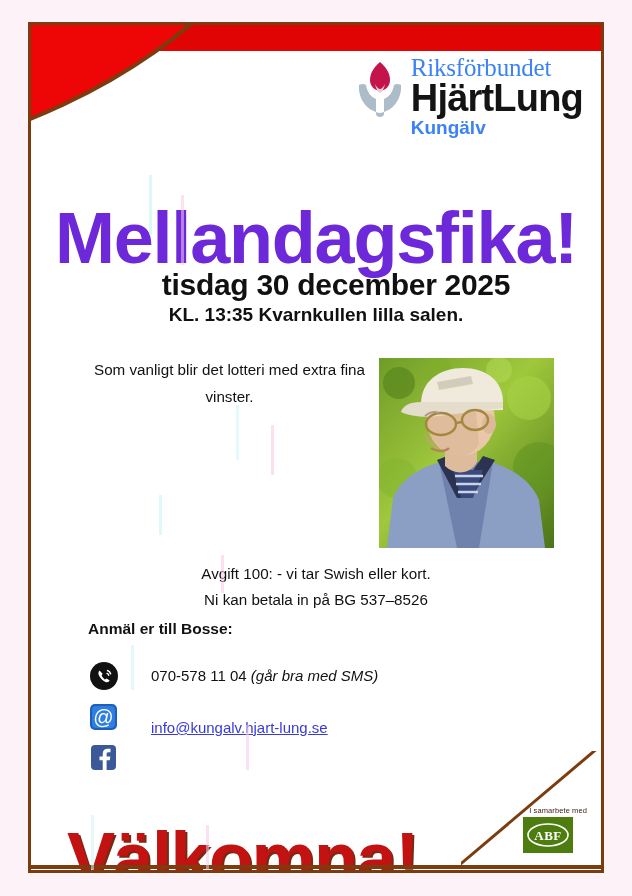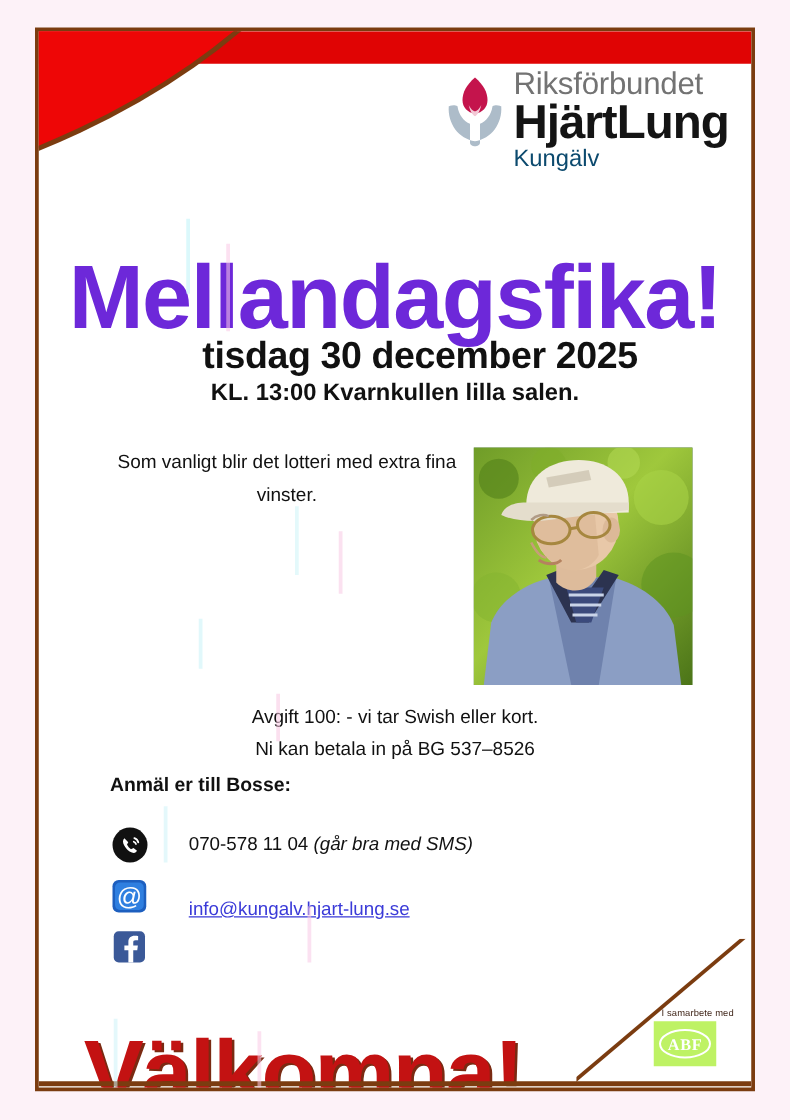--- a/index.html
+++ b/index.html
@@ -38,23 +38,23 @@
     border-right:4px solid #7b3c10;
     box-sizing:border-box;
   }
   
   .logo{
     position:absolute;right:18px;top:30px;
     display:flex;align-items:flex-start;gap:8px;
   }
   .tulip{width:46px;height:58px;flex:none;margin-top:6px;}
   .logo-words{line-height:1.0;}
-  .logo-l1{font-size:25px;font-weight:400;color:#737373;letter-spacing:-0.2px;}
+  .logo-l1{font-size:25px;font-weight:400;color:#3b82f6;letter-spacing:-0.2px;font-family:Liberation Serif, serif;}
   .logo-l2{font-size:38px;font-weight:700;color:#141414;letter-spacing:-0.8px;margin-top:-1px;}
-  .logo-l3{font-size:19px;font-weight:400;color:#0c4a6e;margin-top:1px;}
+  .logo-l3{font-size:19px;font-weight:700;color:#3b82f6;margin-top:1px;}
 
   .headline{
     position:absolute;left:0;right:0;top:172px;
     text-align:center;
     font-size:72px;font-weight:700;color:#6d28d9;
     letter-spacing:-1.2px;
   }
   .subhead{
     position:absolute;left:0;right:0;top:243px;
     text-align:center;
@@ -115,21 +115,21 @@
   }
   .diag{
     position:absolute;right:0;top:726px;width:140px;height:118px;overflow:hidden;
   }
   .diag svg{display:block;}
   .abf-wrap{
     position:absolute;right:14px;top:781px;width:78px;text-align:right;
   }
   .abf-cap{font-size:7.5px;color:#3a1f12;letter-spacing:0.1px;margin-bottom:2px;}
   .abf-logo{
-    width:50px;height:36px;background:#bef264;margin:0 auto;
+    width:50px;height:36px;background:#4d7c0f;margin:0 auto;
     display:flex;align-items:center;justify-content:center;
   }
   .abf-logo svg{display:block;}
 
   
   .streaks{position:absolute;inset:0;pointer-events:none;}
   .streaks i{position:absolute;display:block;width:3px;opacity:.55;}
 </style>
 </head>
 <body>
@@ -149,21 +149,21 @@
     </svg>
     <div class="logo-words">
       <div class="logo-l1">Riksförbundet</div>
       <div class="logo-l2">HjärtLung</div>
       <div class="logo-l3">Kungälv</div>
     </div>
   </div>
 
   <div class="headline">Mellandagsfika!</div>
   <div class="subhead">tisdag 30 december 2025</div>
-  <div class="subhead2">KL. 13:00 Kvarnkullen lilla salen.</div>
+  <div class="subhead2">KL. 13:35 Kvarnkullen lilla salen.</div>
 
   <div class="body-col">
     <p>Som vanligt blir det lotteri med extra fina vinster.</p>
   </div>
 
   <div class="photo">
     <svg viewBox="0 0 175 190" preserveAspectRatio="none">
       <defs>
         <linearGradient id="fol" x1="0" y1="0" x2="1" y2="1">
           <stop offset="0" stop-color="#6f9c28"></stop>

